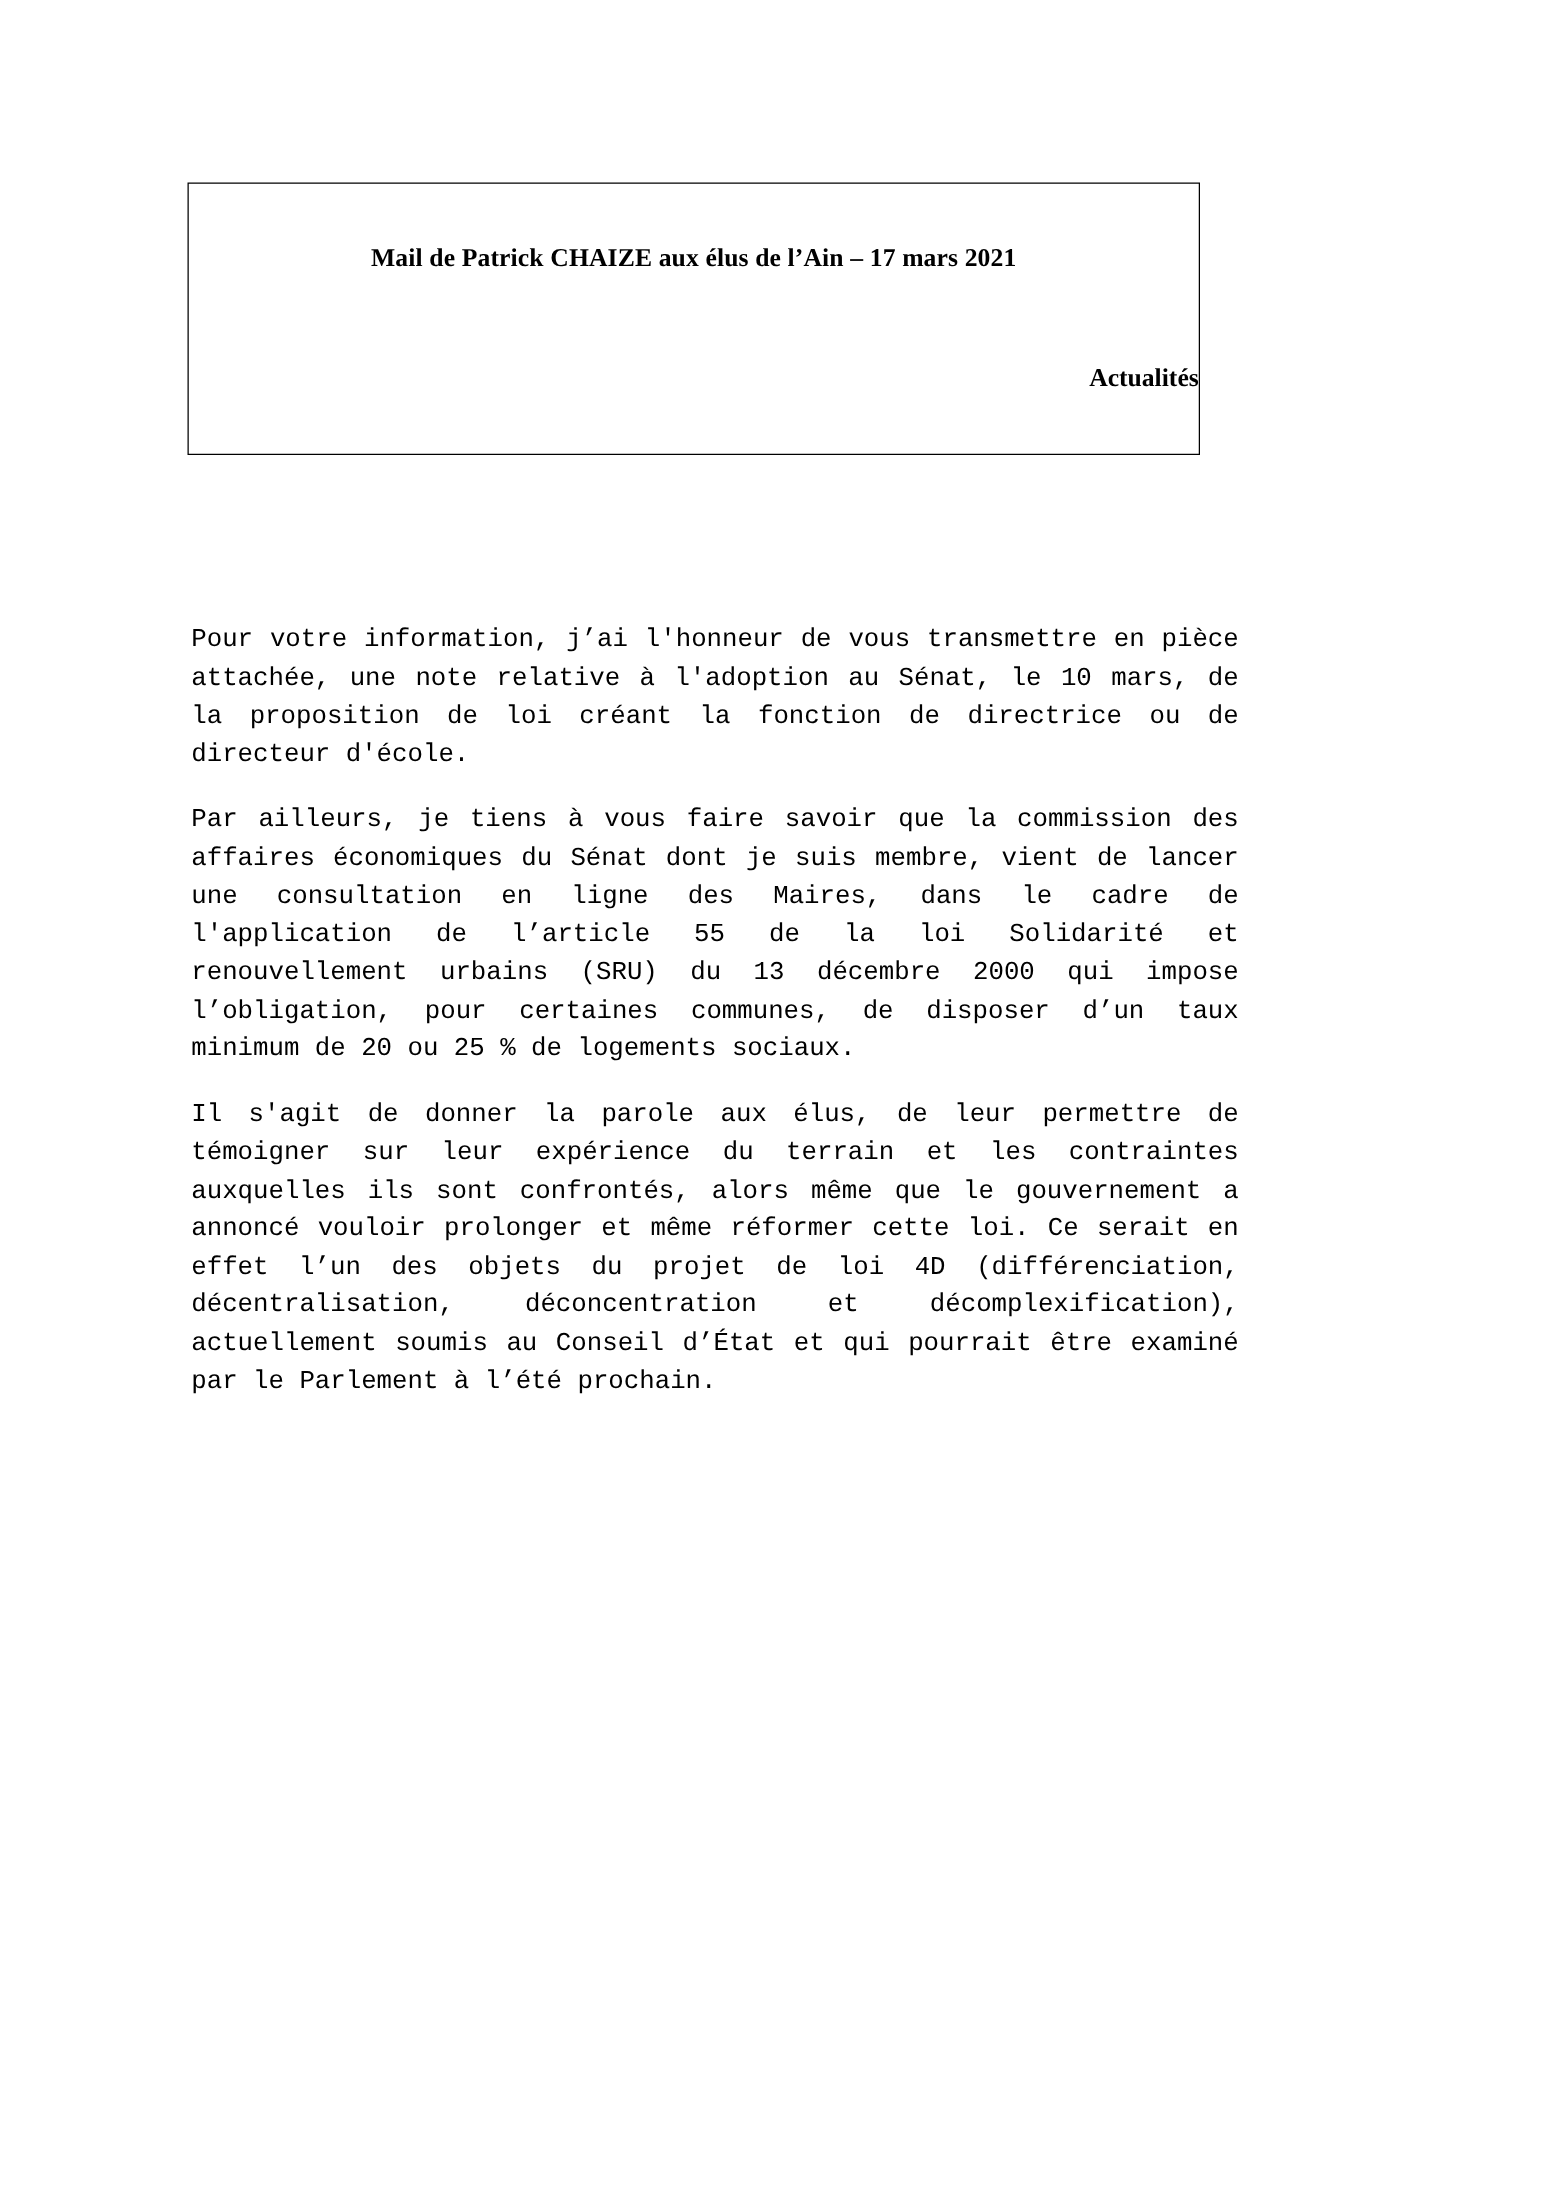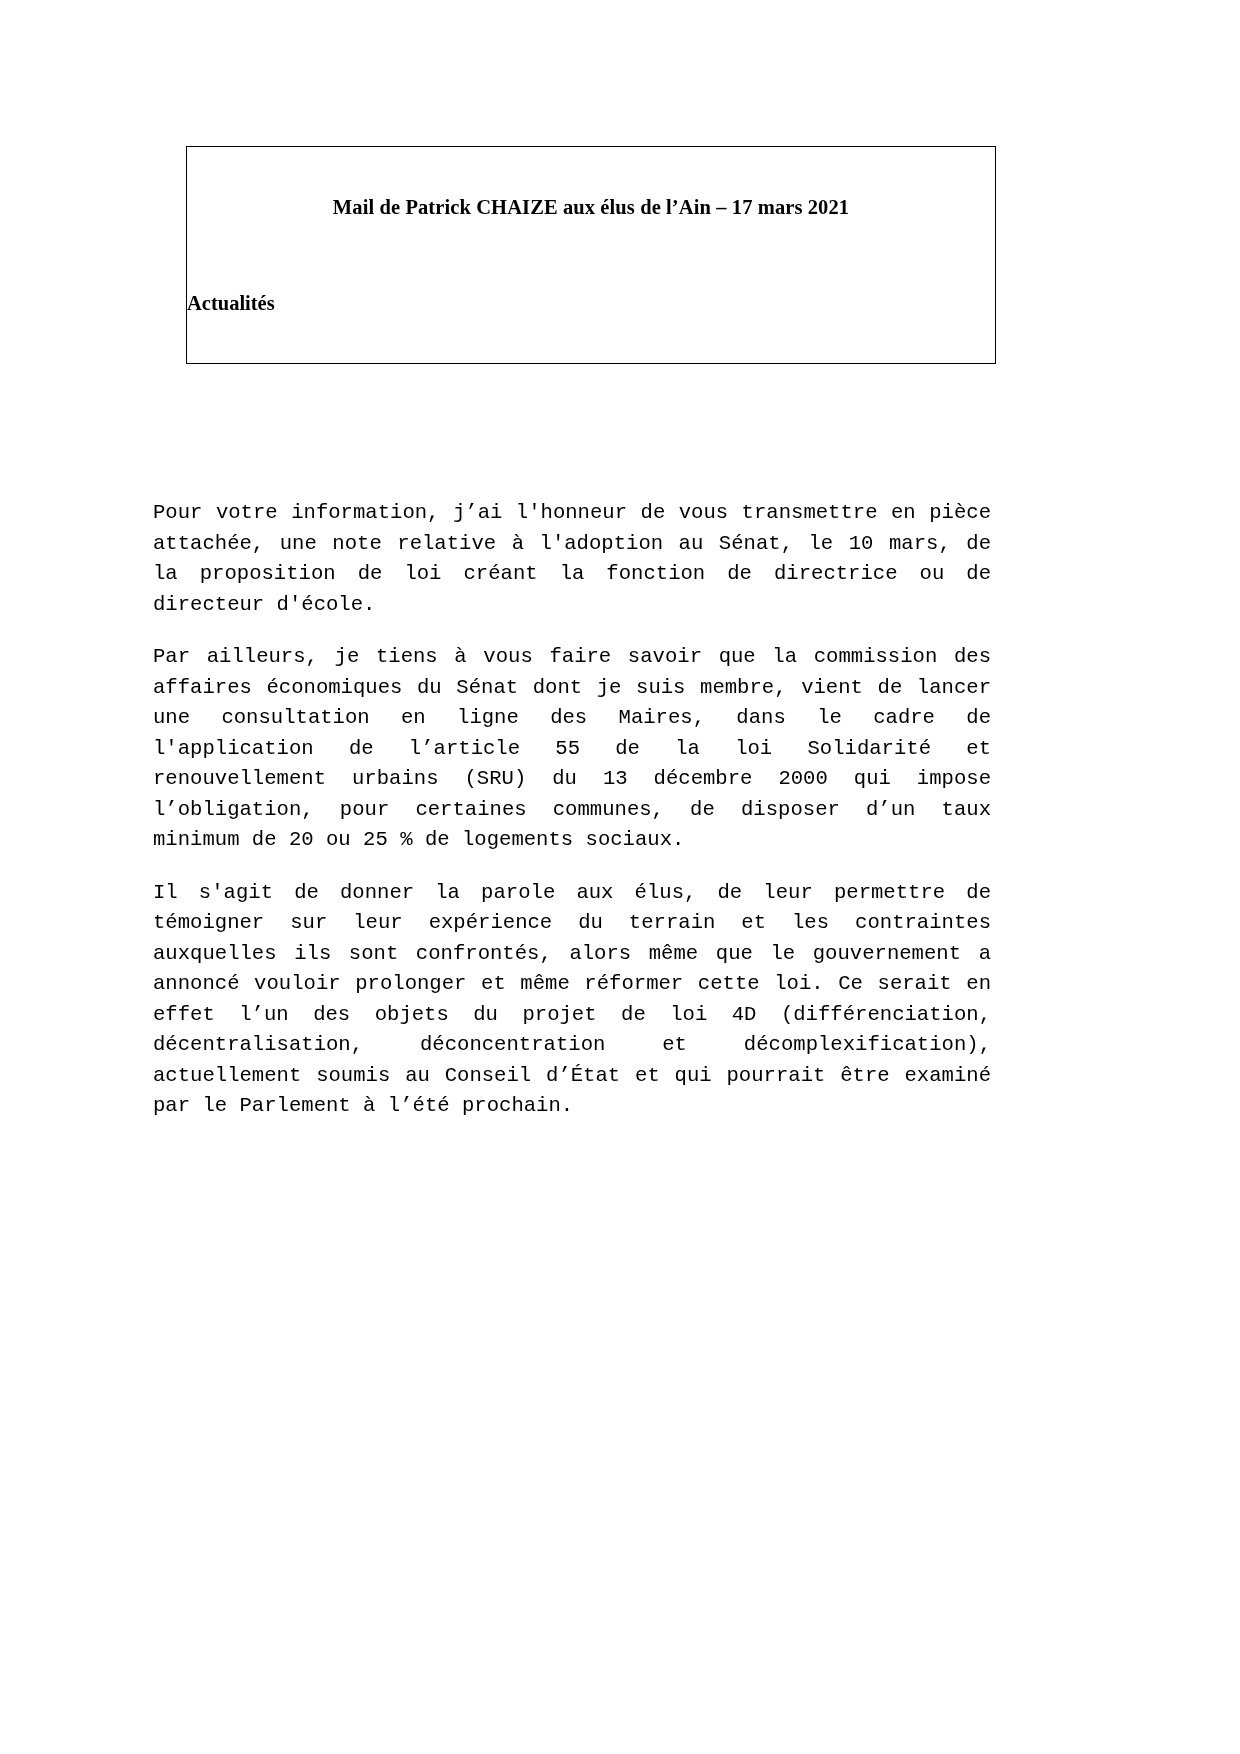--- a/index.html
+++ b/index.html
@@ -27,39 +27,38 @@
   
   .header-box {
     position: absolute;
     left: 150px;
     top: 146px;
     width: 810px;
     height: 218px;
     border: 1px solid #000000;
     box-sizing: border-box;
     background: #ffffff;
-    margin-left: 36px;
   }
   .header-title {
     position: absolute;
     left: 0;
     right: 0;
     top: 48px;
     text-align: center;
     font-weight: bold;
     font-size: 20.5px;
     letter-spacing: 0.1px;
     line-height: 1.2;
   }
   .header-subtitle {
     position: absolute;
     left: 0;
     right: 0;
     top: 144px;
-    text-align: left;
+    text-align: right;
     font-weight: bold;
     font-size: 20.5px;
     line-height: 1.2;
   }
   
   .body-text {
     position: absolute;
     left: 153px;
     top: 498px;
     width: 838px;

